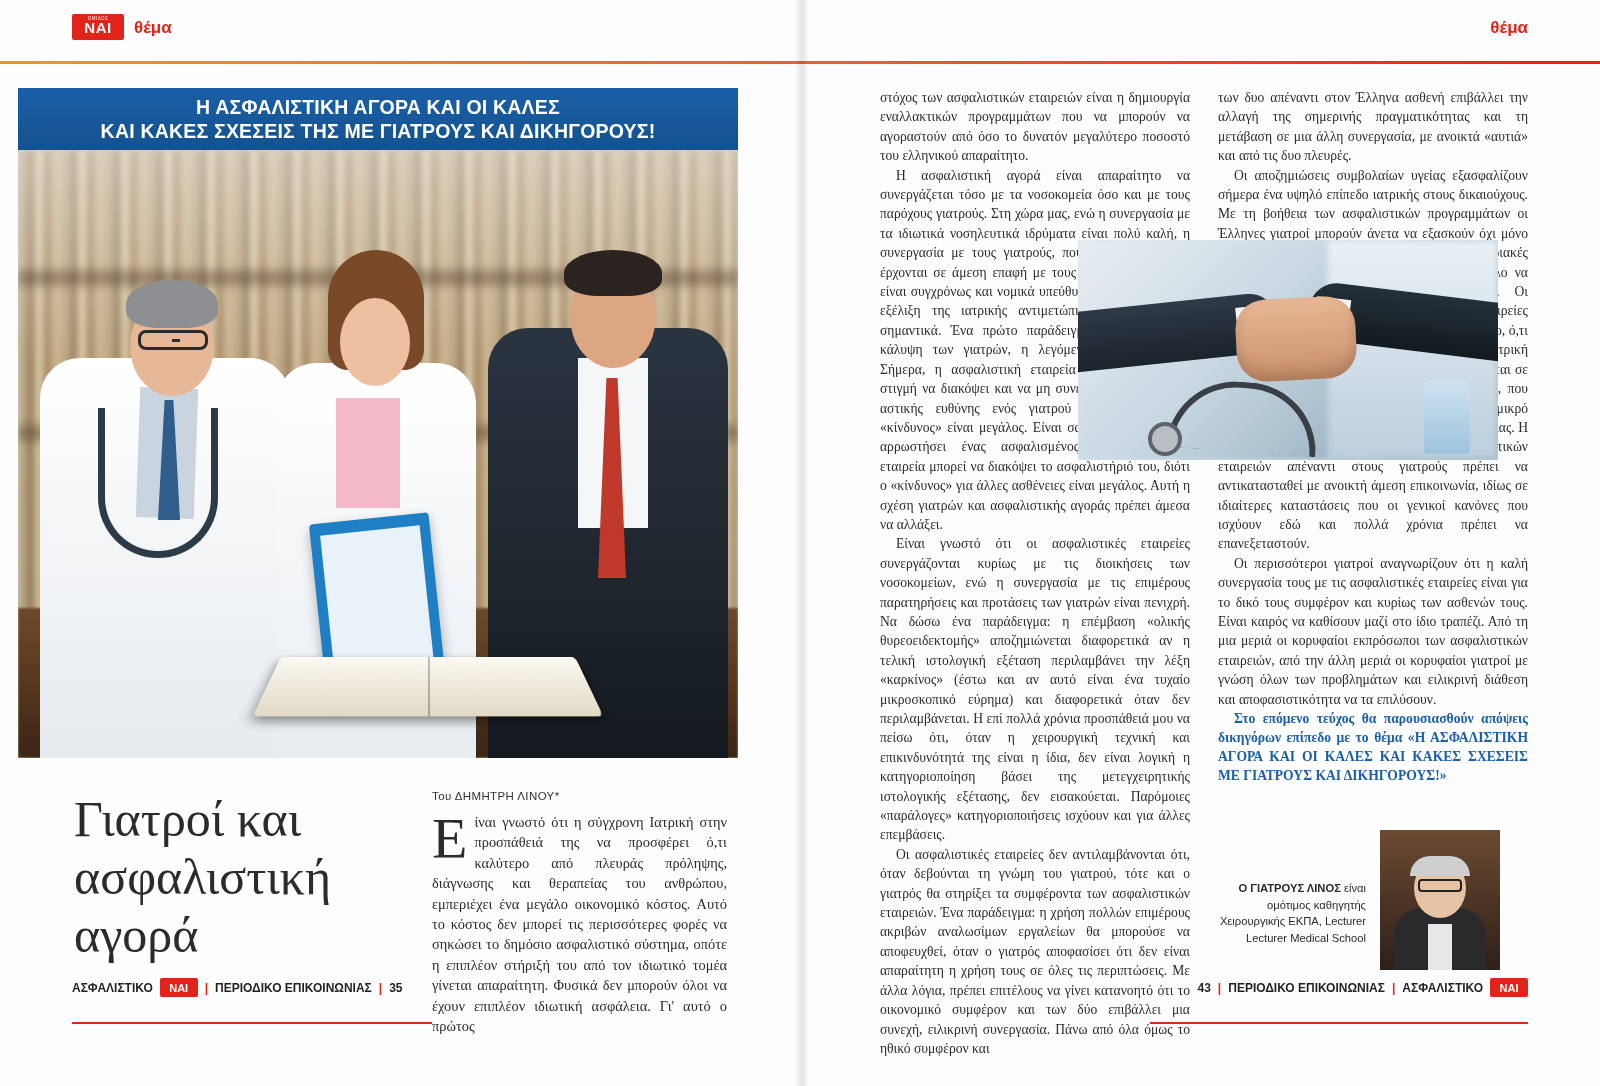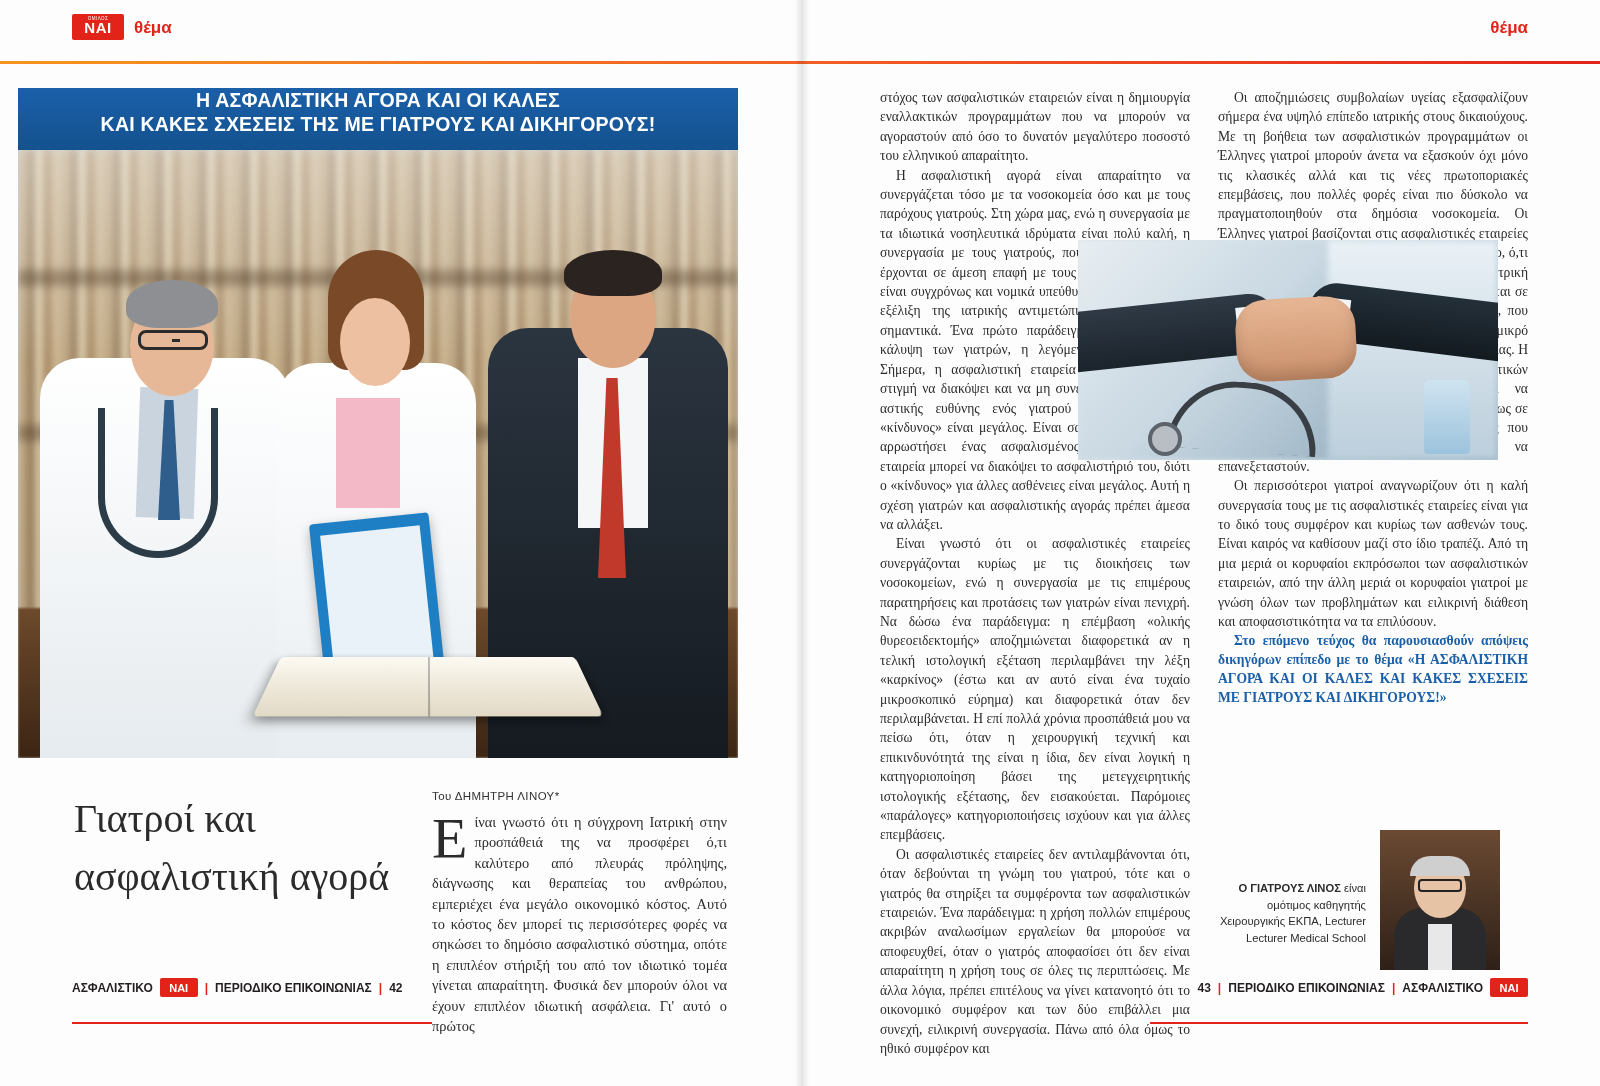--- a/index.html
+++ b/index.html
@@ -53,21 +53,21 @@
     background:linear-gradient(to right,#f7941e 0%, #f15a24 55%, #e2231a 100%);
   }
   
   .banner {
     position:absolute; left:18px; top:88px; width:720px; height:62px;
     background:linear-gradient(to bottom,#1a5fa8,#14528f);
     z-index:3;
   }
   .banner .t {
     color:#fff; font-weight:bold; font-size:19.5px; line-height:24px;
-    text-align:center; letter-spacing:0.2px;
+    text-align:center; padding-top:7px; letter-spacing:0.2px;
   }
   
   .hero {
     position:absolute; left:18px; top:150px; width:720px; height:608px;
     overflow:hidden;
     background:#cfd6d9;
   }
   .hero .bg-shelf {
     position:absolute; inset:0;
     background:
@@ -128,21 +128,21 @@
   .l-hair { left:546px; bottom:462px; width:98px; height:46px; background:#2b2320; }
   
   .hero .fade {
     position:absolute; left:0; bottom:0; width:100%; height:120px;
     background:linear-gradient(to bottom, rgba(255,255,255,0), rgba(255,255,255,0.0));
   }
   
   .headline {
     position:absolute; left:74px; top:790px; width:330px;
     font-family:"Liberation Serif", serif;
-    font-size:40px; line-height:58px; color:#2b2b2b;
+    font-size:50px; line-height:58px; color:#2b2b2b;
   }
   
   .byline {
     position:absolute; left:432px; top:790px; width:290px;
     font-size:11.5px; letter-spacing:0.4px; color:#333;
   }
   .byline b { font-weight:normal; }
   .intro {
     position:absolute; left:432px; top:812px; width:295px;
     font-family:"Liberation Serif", serif;
@@ -317,20 +317,21 @@
   </div>
 
   <div class="col c1">
     <p class="first">στόχος των ασφαλιστικών εταιρειών είναι η δημιουργία εναλλακτικών προγραμμάτων που να μπορούν να αγοραστούν από όσο το δυνατόν μεγαλύτερο ποσοστό του ελληνικού απαραίτητο.</p>
     <p>Η ασφαλιστική αγορά είναι απαραίτητο να συνεργάζεται τόσο με τα νοσοκομεία όσο και με τους παρόχους γιατρούς. Στη χώρα μας, ενώ η συνεργασία με τα ιδιωτικά νοσηλευτικά ιδρύματα είναι πολύ καλή, η συνεργασία με τους γιατρούς, που είναι εκείνοι που έρχονται σε άμεση επαφή με τους ασφαλισμένους και είναι συγχρόνως και νομικά υπεύθυνοι για οποιαδήποτε εξέλιξη της ιατρικής αντιμετώπισής τους, υστερεί σημαντικά. Ένα πρώτο παράδειγμα είναι η νομική κάλυψη των γιατρών, η λεγόμενη αστική ευθύνη. Σήμερα, η ασφαλιστική εταιρεία μπορεί ανά πάσα στιγμή να διακόψει και να μη συνεχίσει το συμβόλαιο αστικής ευθύνης ενός γιατρού αν κρίνει ότι ο «κίνδυνος» είναι μεγάλος. Είναι σαν να λέμε ότι όταν αρρωστήσει ένας ασφαλισμένος, η ασφαλιστική εταιρεία μπορεί να διακόψει το ασφαλιστήριό του, διότι ο «κίνδυνος» για άλλες ασθένειες είναι μεγάλος. Αυτή η σχέση γιατρών και ασφαλιστικής αγοράς πρέπει άμεσα να αλλάξει.</p>
     <p>Είναι γνωστό ότι οι ασφαλιστικές εταιρείες συνεργάζονται κυρίως με τις διοικήσεις των νοσοκομείων, ενώ η συνεργασία με τις επιμέρους παρατηρήσεις και προτάσεις των γιατρών είναι πενιχρή. Να δώσω ένα παράδειγμα: η επέμβαση «ολικής θυρεοειδεκτομής» αποζημιώνεται διαφορετικά αν η τελική ιστολογική εξέταση περιλαμβάνει την λέξη «καρκίνος» (έστω και αν αυτό είναι ένα τυχαίο μικροσκοπικό εύρημα) και διαφορετικά όταν δεν περιλαμβάνεται. Η επί πολλά χρόνια προσπάθειά μου να πείσω ότι, όταν η χειρουργική τεχνική και επικινδυνότητά της είναι η ίδια, δεν είναι λογική η κατηγοριοποίηση βάσει της μετεγχειρητικής ιστολογικής εξέτασης, δεν εισακούεται. Παρόμοιες «παράλογες» κατηγοριοποιήσεις ισχύουν και για άλλες επεμβάσεις.</p>
     <p>Οι ασφαλιστικές εταιρείες δεν αντιλαμβάνονται ότι, όταν δεβούνται τη γνώμη του γιατρού, τότε και ο γιατρός θα στηρίξει τα συμφέροντα των ασφαλιστικών εταιρειών. Ένα παράδειγμα: η χρήση πολλών επιμέρους ακριβών αναλωσίμων εργαλείων θα μπορούσε να αποφευχθεί, όταν ο γιατρός αποφασίσει ότι δεν είναι απαραίτητη η χρήση τους σε όλες τις περιπτώσεις. Με άλλα λόγια, πρέπει επιτέλους να γίνει κατανοητό ότι το οικονομικό συμφέρον και των δύο επιβάλλει μια συνεχή, ειλικρινή συνεργασία. Πάνω από όλα όμως το ηθικό συμφέρον και</p>
   </div>
 
   <div class="col c2">
+    <p class="first">των δυο απέναντι στον Έλληνα ασθενή επιβάλλει την αλλαγή της σημερινής πραγματικότητας και τη μετάβαση σε μια άλλη συνεργασία, με ανοικτά «αυτιά» και από τις δυο πλευρές.</p>
     <p>Οι αποζημιώσεις συμβολαίων υγείας εξασφαλίζουν σήμερα ένα υψηλό επίπεδο ιατρικής στους δικαιούχους. Με τη βοήθεια των ασφαλιστικών προγραμμάτων οι Έλληνες γιατροί μπορούν άνετα να εξασκούν όχι μόνο τις κλασικές αλλά και τις νέες πρωτοποριακές επεμβάσεις, που πολλές φορές είναι πιο δύσκολο να πραγματοποιηθούν στα δημόσια νοσοκομεία. Οι Έλληνες γιατροί βασίζονται στις ασφαλιστικές εταιρείες για να προσφέρουν στον ασθενή τους ό,τι καλύτερο, ό,τι πιο σύγχρονο υπάρχει κάθε φορά στη διεθνή ιατρική κοινότητα. Το πιο σύγχρονο μπορεί να μεταφράζεται σε μικρότερο χρόνο νοσηλείας, λιγότερες επιπλοκές, που είναι μακροπρόθεσμα πιο σημαντικό από το μικρό σχετικά επιπλέον κόστος μιας σύγχρονης τεχνολογίας. Η σημερινή «καχύποπτη» στάση των ασφαλιστικών εταιρειών απέναντι στους γιατρούς πρέπει να αντικατασταθεί με ανοικτή άμεση επικοινωνία, ιδίως σε ιδιαίτερες καταστάσεις που οι γενικοί κανόνες που ισχύουν εδώ και πολλά χρόνια πρέπει να επανεξεταστούν.</p>
     <p>Οι περισσότεροι γιατροί αναγνωρίζουν ότι η καλή συνεργασία τους με τις ασφαλιστικές εταιρείες είναι για το δικό τους συμφέρον και κυρίως των ασθενών τους. Είναι καιρός να καθίσουν μαζί στο ίδιο τραπέζι. Από τη μια μεριά οι κορυφαίοι εκπρόσωποι των ασφαλιστικών εταιρειών, από την άλλη μεριά οι κορυφαίοι γιατροί με γνώση όλων των προβλημάτων και ειλικρινή διάθεση και αποφασιστικότητα να τα επιλύσουν.</p>
     <p class="teaser">Στο επόμενο τεύχος θα παρουσιασθούν απόψεις δικηγόρων επίπεδο με το θέμα «Η ΑΣΦΑΛΙΣΤΙΚΗ ΑΓΟΡΑ ΚΑΙ ΟΙ ΚΑΛΕΣ ΚΑΙ ΚΑΚΕΣ ΣΧΕΣΕΙΣ ΜΕ ΓΙΑΤΡΟΥΣ ΚΑΙ ΔΙΚΗΓΟΡΟΥΣ!»</p>
   </div>
 
   <div class="inset">
     <div class="blur-bg"></div>
     <div class="win"></div>
     <div class="arm1"></div>
     <div class="cuff1"></div>
@@ -363,21 +364,21 @@
   <div class="footer-rule f-right-rule"></div>
 
   <div class="footer f-left">
     <span>ΑΣΦΑΛΙΣΤΙΚΟ</span>
     <span class="mini-logo">
         <span>NAI</span>
       </span>
     <span class="sep">|</span>
     <span>ΠΕΡΙΟΔΙΚΟ ΕΠΙΚΟΙΝΩΝΙΑΣ</span>
     <span class="sep">|</span>
-    <span class="pnum">42</span>
+    <span class="pnum">35</span>
   </div>
 
   <div class="footer f-right">
     <span class="pnum">43</span>
     <span class="sep">|</span>
     <span>ΠΕΡΙΟΔΙΚΟ ΕΠΙΚΟΙΝΩΝΙΑΣ</span>
     <span class="sep">|</span>
     <span>ΑΣΦΑΛΙΣΤΙΚΟ</span>
     <span class="mini-logo">
         <span>NAI</span>

